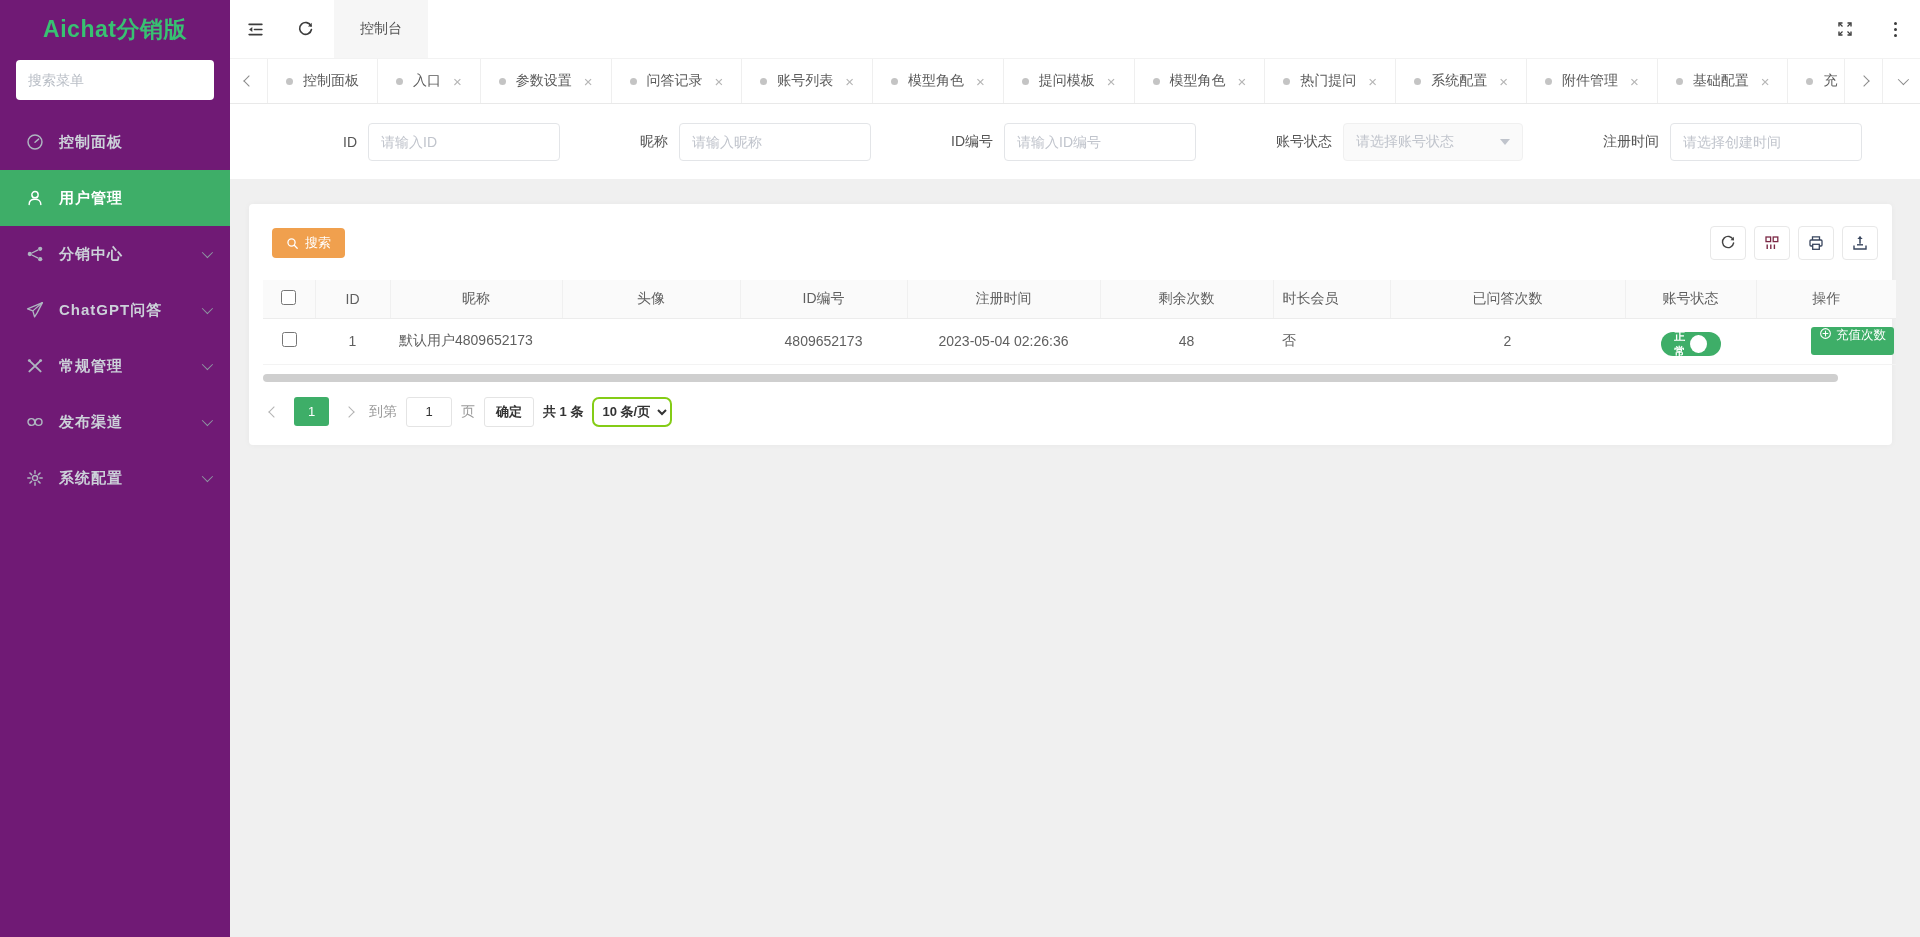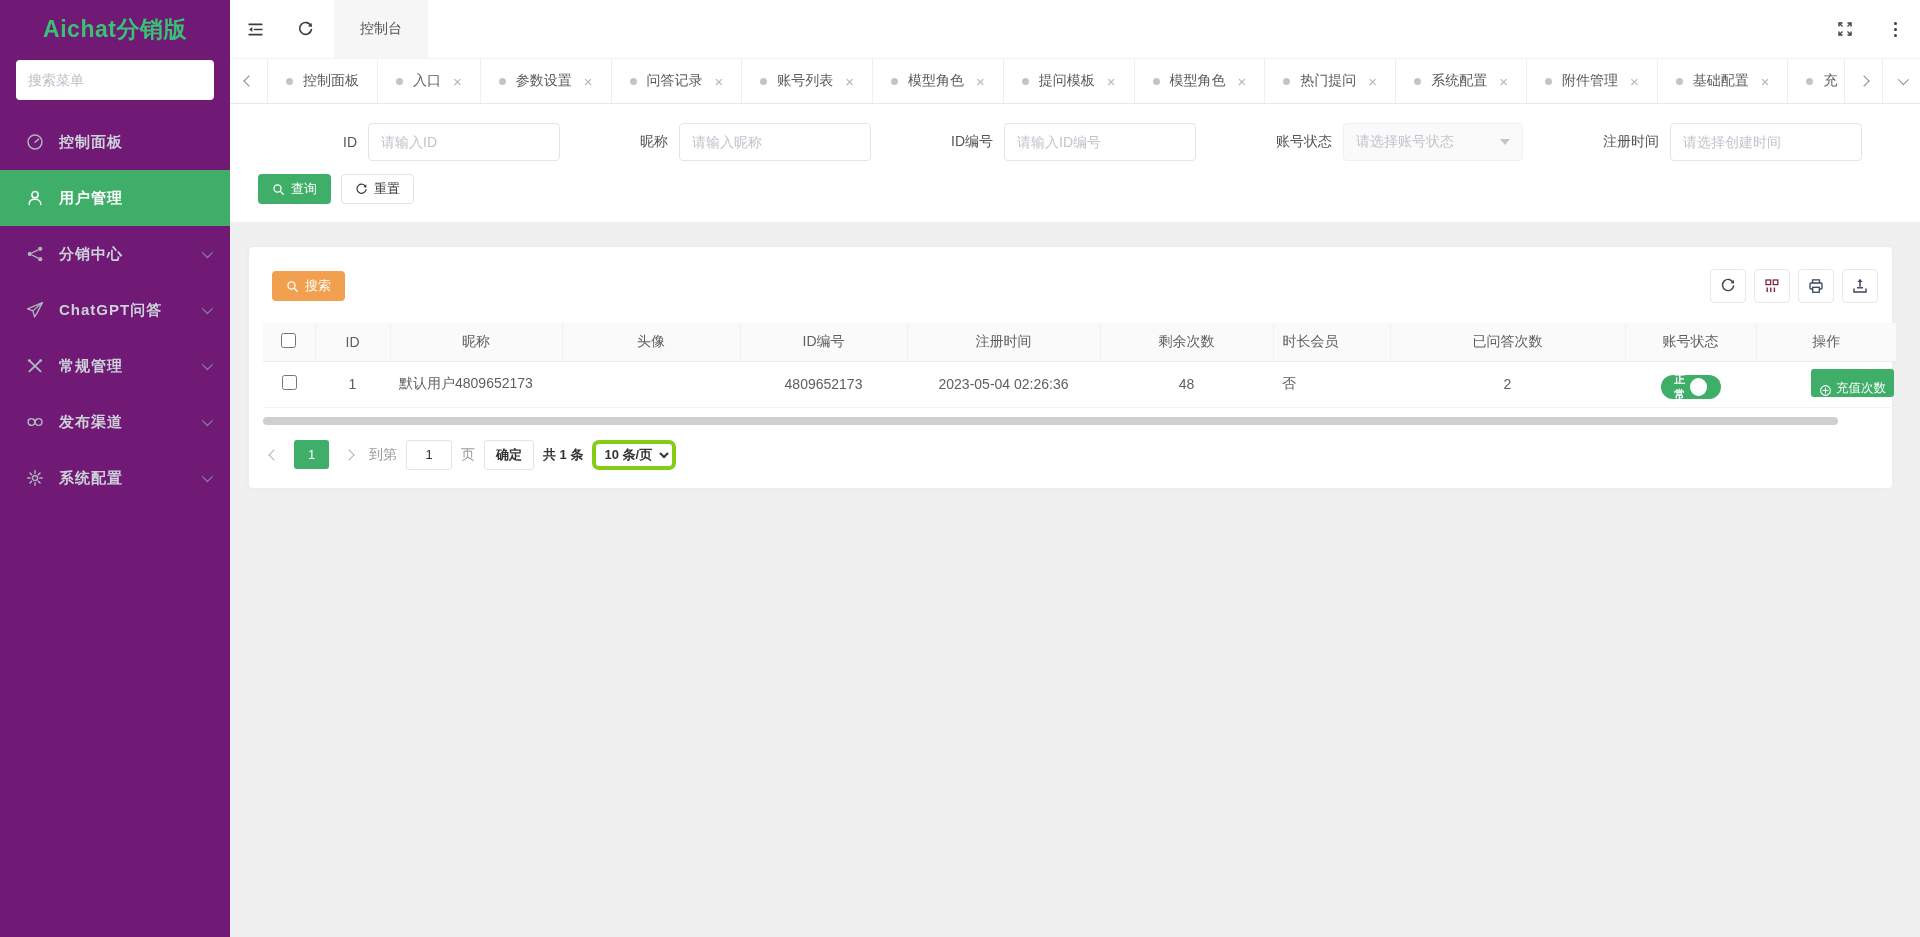--- a/index.html
+++ b/index.html
@@ -68,32 +68,32 @@
   thead th:last-child { border-right:none; }
   tbody td { height:46px; color:#5f5f5f; border-bottom:1px solid #f3f3f3; text-align:center; font-size:14px; overflow:hidden; }
   .cell-left { text-align:left; padding-left:9px; }
   .cell-right { text-align:right; padding-right:2px; }
   input[type=checkbox] { width:15px; height:15px; accent-color:#3eae68; cursor:pointer; }
 
   .toggle { display:inline-flex; align-items:center; width:60px; height:24px; background:#3eae68; border-radius:12px; padding:0 14px 0 9px; cursor:pointer; }
   .toggle .t-text { color:#fff; font-size:11px; font-weight:bold; }
   .toggle .t-knob { margin-left:auto; width:18px; height:18px; border-radius:50%; background:#fff; }
 
-  .btn-cell { display:inline-flex; align-items:flex-end; gap:4px; height:28px; padding:0 8px; background:#3eae68; color:#fff; border-radius:3px; font-size:12.5px; cursor:pointer; }
+  .btn-cell { display:inline-flex; align-items:flex-start; gap:4px; height:28px; padding:0 8px; background:#3eae68; color:#fff; border-radius:3px; font-size:12.5px; cursor:pointer; }
 
   .hscrollbar { margin-top:9px; height:8px; width:calc(100% - 40px); background:#cfcfcf; border-radius:4px; cursor:pointer; }
 
   
   .pagination { display:flex; align-items:center; margin-top:15px; gap:9px; color:#9a9a9a; }
   .pg-arrow { width:22px; display:flex; align-items:center; justify-content:center; color:#b3b3b3; cursor:pointer; }
   .pg-page { width:35px; height:29px; background:#3eae68; color:#fff; border-radius:3px; display:flex; align-items:center; justify-content:center; font-size:13px; cursor:pointer; }
   .pg-input { width:46px; height:30px; border:1px solid #e4e4e4; border-radius:3px; text-align:center; font-size:13px; color:#333; outline:none; font-family:inherit; }
   .pg-btn { height:30px; padding:0 11px; background:#fff; border:1px solid #e4e4e4; border-radius:3px; color:#333; font-weight:bold; font-size:13px; display:flex; align-items:center; cursor:pointer; }
   .pg-total { color:#333; font-weight:bold; font-size:13px; }
-  .pg-select { height:30px; border:4px solid #84cc16; border-radius:7px; background:#fff; color:#333; font-weight:bold; font-size:13px; padding:0 4px; outline:none; cursor:pointer; font-family:inherit; }
+  .pg-select { height:30px; border:2px solid #84cc16; border-radius:7px; background:#fff; color:#333; font-weight:bold; font-size:13px; padding:0 4px; outline:none; cursor:pointer; font-family:inherit; }
 
   svg { display:block; }
 </style>
 </head>
 <body>
 
 <div class="app">
 
   <aside class="sidebar">
     <div class="logo">Aichat分销版</div>
@@ -319,40 +319,20 @@
         <div class="f-group">
           <span class="f-label">账号状态</span>
           <div class="f-select">
             <span>请选择账号状态</span>
             <span class="tri"></span>
           </div>
         </div>
         <div class="f-group" style="margin-right:0;">
           <span class="f-label">注册时间</span>
           <input class="f-input" type="text" placeholder="请选择创建时间" style="">
-        </div>
-      </div>
-      <div class="filter-btns">
-        <div class="btn btn-green">
-          <span>
-            <svg width="13" height="13" viewBox="0 0 16 16">
-                <circle cx="6.8" cy="6.8" r="4.4" fill="none" stroke="#fff" stroke-width="1.6"></circle>
-                <path d="M10.2 10.2l3.6 3.6" stroke="#fff" stroke-width="1.6" stroke-linecap="round"></path>
-              </svg>
-          </span>
-          <span>查询</span>
-        </div>
-        <div class="btn btn-plain">
-          <span>
-            <svg width="13" height="13" viewBox="0 0 16 16">
-                <path d="M13.2 4.7A5.6 5.6 0 1 0 13.6 8" fill="none" stroke="#333" stroke-width="1.5" stroke-linecap="round"></path>
-                <path d="M13.9 1.6v3.6h-3.6z" fill="#333"></path>
-              </svg>
-          </span>
-          <span>重置</span>
         </div>
       </div>
     </div>
 
     <div class="panel">
       <div class="panel-toolbar">
         <div class="btn btn-orange">
           <span>
             <svg width="13" height="13" viewBox="0 0 16 16">
                 <circle cx="6.8" cy="6.8" r="4.4" fill="none" stroke="#fff" stroke-width="1.6"></circle>

